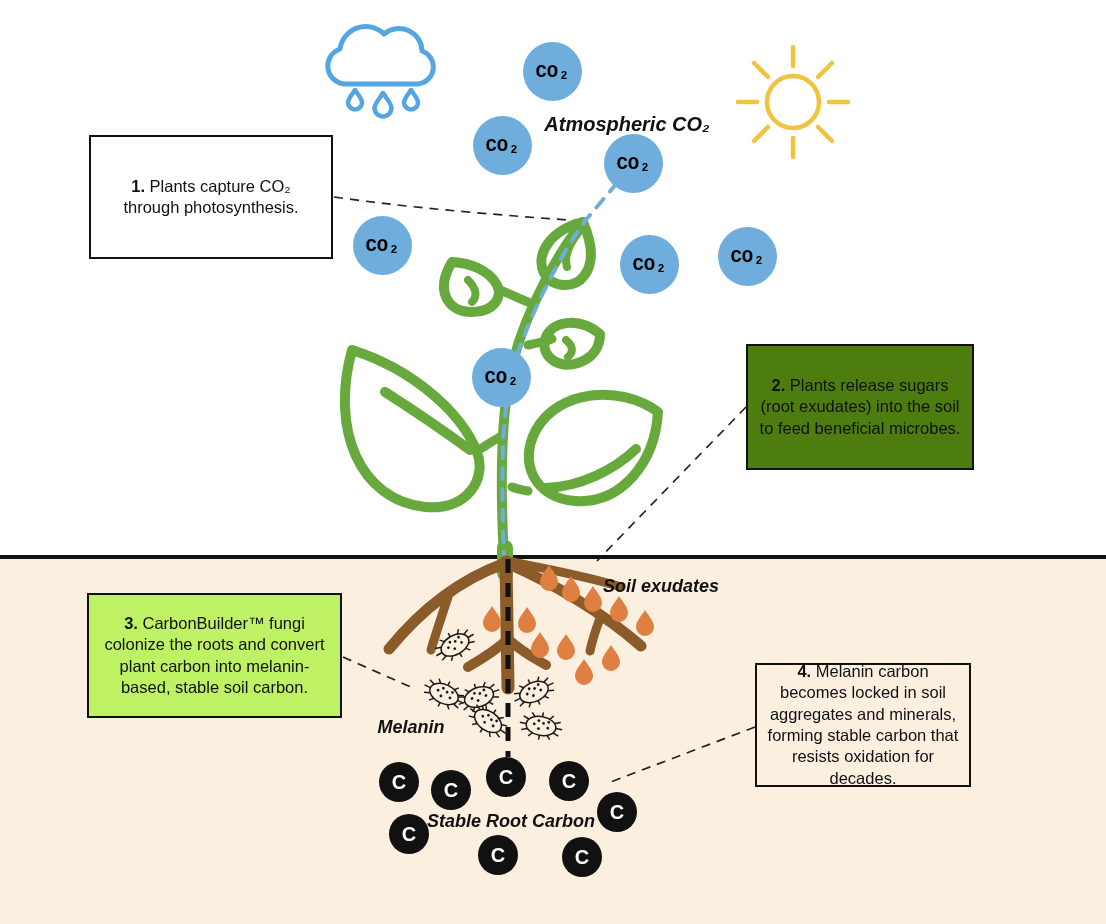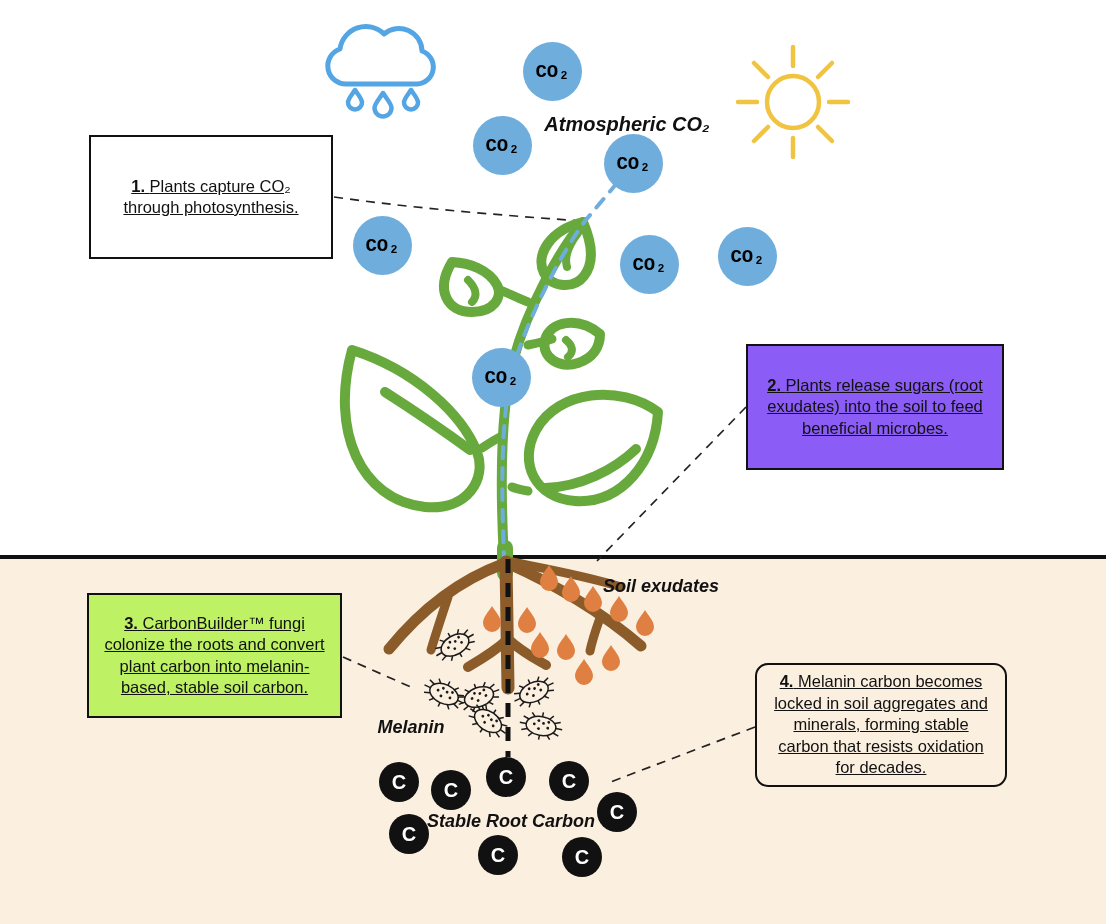--- a/index.html
+++ b/index.html
@@ -7,27 +7,27 @@
     position:relative; width:1106px; height:924px; background:#ffffff;
     font-family:"Liberation Sans", sans-serif; overflow:hidden; color:#111;
   }
   .soil   { position:absolute; left:0; top:559px; width:1106px; height:365px; background:#FBEFE0; }
   .groundline { position:absolute; left:0; top:555px; width:1106px; height:4px; background:#111; }
   svg.scene { position:absolute; left:0; top:0; }
 
   .callout {
     position:absolute; border:2px solid #111; box-sizing:border-box;
     display:flex; align-items:center; justify-content:center; text-align:center;
-    font-size:16.5px; line-height:1.3; padding:8px 10px; z-index:3;text-decoration:underline;
+    font-size:16.5px; line-height:1.3; padding:8px 10px; z-index:3;
   }
   .callout b { font-weight:bold; }
   #box1 { left:89px;  top:135px; width:244px; height:124px; background:#ffffff; }
-  #box2 { left:746px; top:344px; width:258px; height:126px; background:#8b5cf6; }
+  #box2 { left:746px; top:344px; width:228px; height:126px; background:#4d7c0f; }
   #box3 { left:87px;  top:593px; width:255px; height:125px; background:#bef264; }
-  #box4 { left:755px; top:663px; width:252px; height:124px; background:#FBEFE0;border-radius:13px; }
+  #box4 { left:755px; top:663px; width:216px; height:124px; background:#FBEFE0; }
 
   .lbl { position:absolute; transform:translate(-50%,-50%); font-weight:bold; white-space:nowrap; z-index:4;font-style:italic; }
   #lbl-atm { left:627px; top:124px; font-size:20px; }
   #lbl-exu { left:661px; top:586px; font-size:18px; }
   #lbl-mic { left:411px; top:727px; font-size:18px; }
   #lbl-ssc { left:511px; top:821px; font-size:18px; }
 
   .co2 {
     position:absolute; width:59px; height:59px; border-radius:50%;
     background:#6FAEDC; color:#000000; font-weight:bold; font-size:19px;

